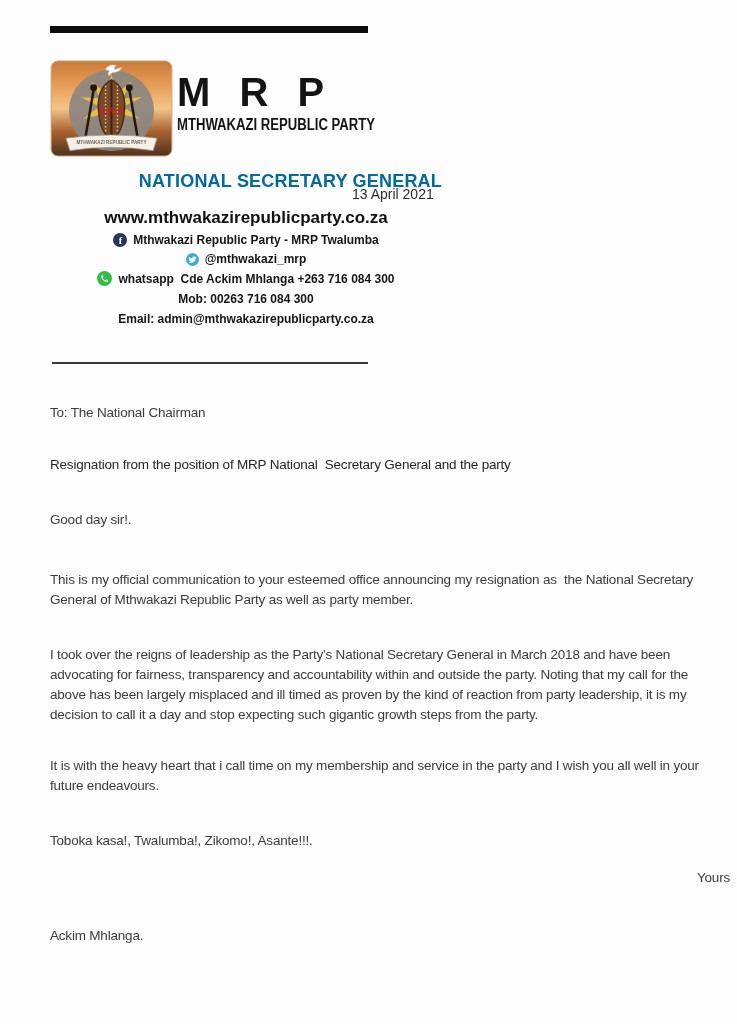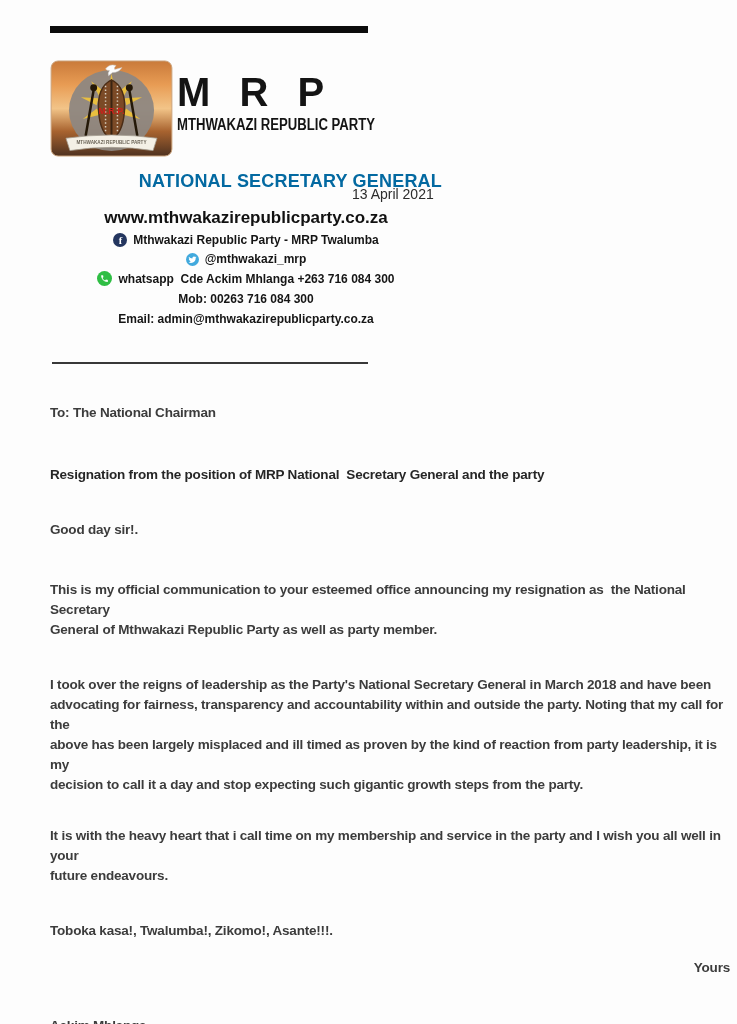--- a/index.html
+++ b/index.html
@@ -109,23 +109,23 @@
     background: #383838;
   }
 
   .letter {
     width: 680px;
     font-size: 13.5px;
     line-height: 20px;
     letter-spacing: -0.2px;
     color: #3c3c3c;
   }
-  .para { white-space: pre-wrap; font-weight: bold; }
+  .para { white-space: pre-wrap; }
   .recipient  { margin-top: 39px; }
-  .subject    { margin-top: 42px; font-weight: 700; color: #262626; }
+  .subject    { margin-top: 32px; font-weight: 400; color: #262626; }
   .salutation { margin-top: 35px; }
   .body-p1    { margin-top: 40px; }
   .body-p2    { margin-top: 35px; }
   .body-p3    { margin-top: 31px; }
   .farewell   { margin-top: 35px; }
   .closing    { margin-top: 17px; text-align: right; }
   .signature  { margin-top: 38px; }
 </style>
 </head>
 <body>

